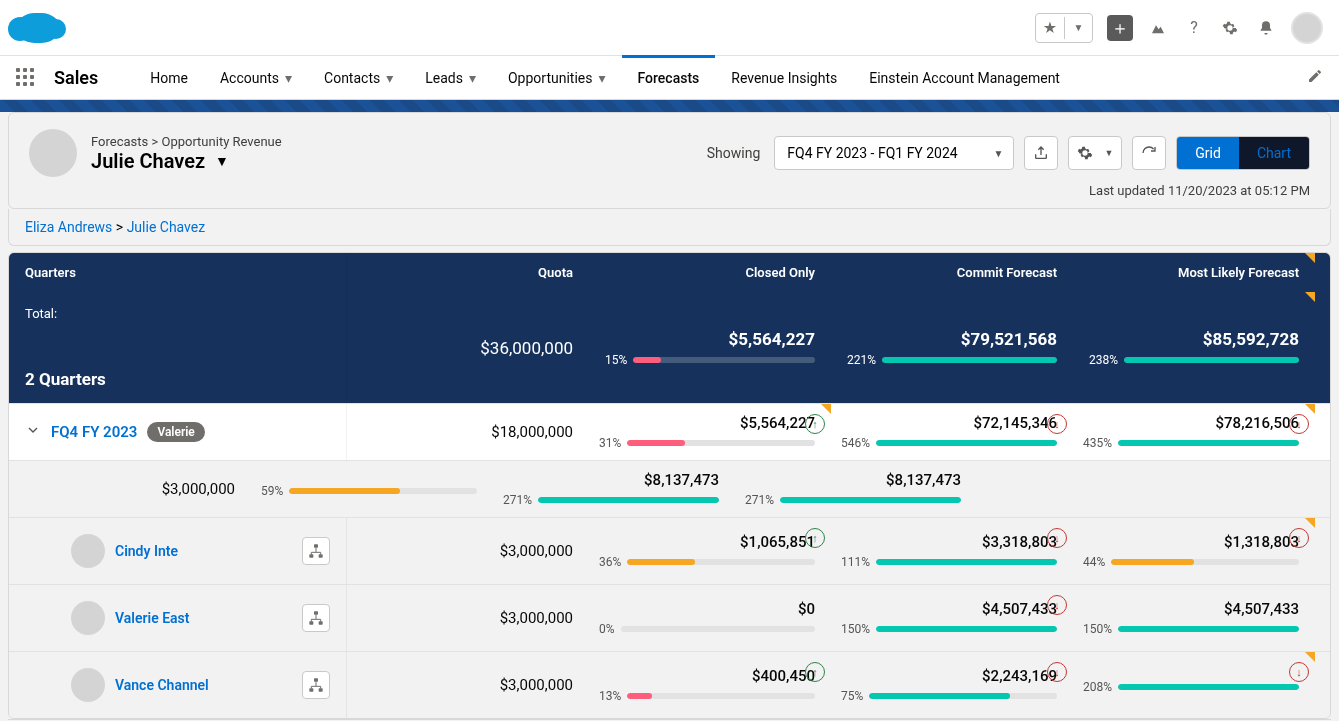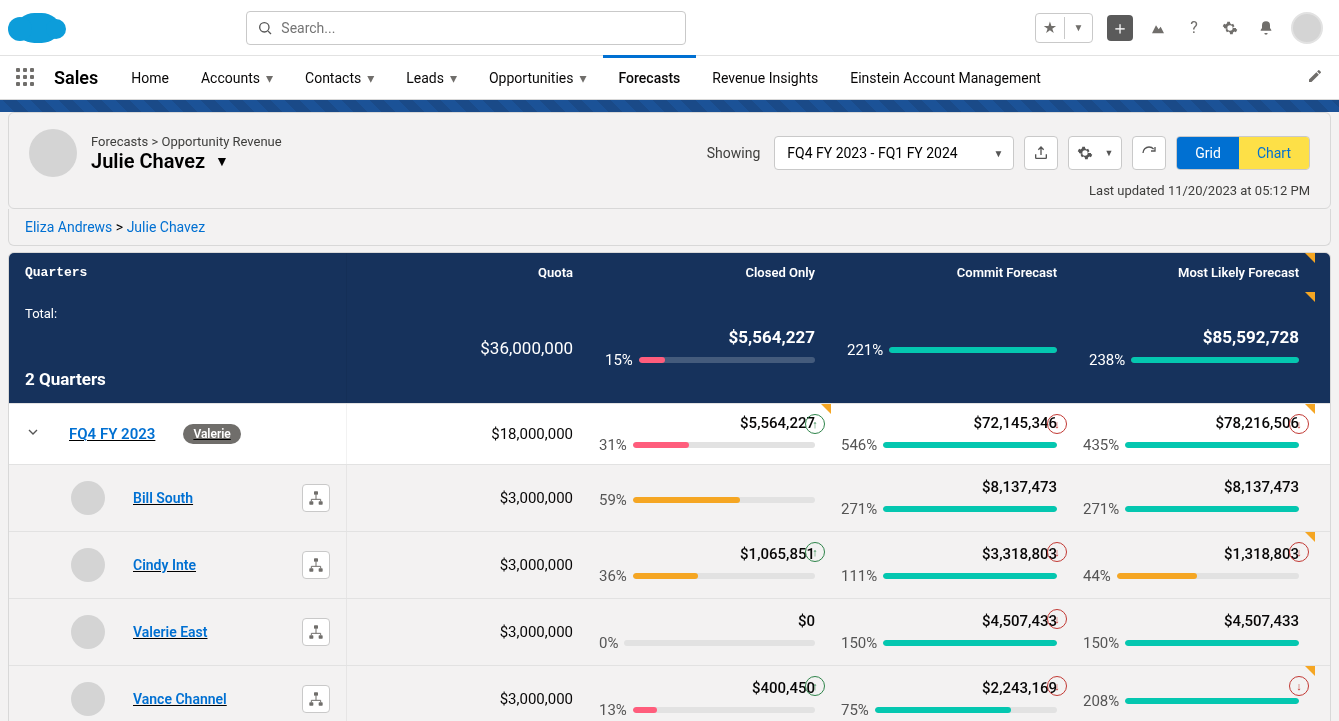--- a/index.html
+++ b/index.html
@@ -19,21 +19,21 @@
 .hdr-icon { width:22px; height:22px; display:flex; align-items:center; justify-content:center; color:#706e6b; cursor:pointer; }
 .star-box { border:1px solid #c9c9c9; border-radius:4px; display:flex; align-items:center; height:30px; }
 .star-box .hdr-icon { width:28px; }
 .plus-box { width:26px; height:26px; background:#5a5a5a; border-radius:4px; color:#fff; display:flex; align-items:center; justify-content:center; font-size:18px; }
 .avatar-sm { width:32px; height:32px; border-radius:50%; background:#d4d4d4; border:2px solid #e2e2e2; }
 
 
 .nav-bar { height: 44px; background:#fff; display:flex; align-items:center; padding:0 16px; border-bottom:1px solid #d8d8d8; box-shadow: 0 2px 2px rgba(0,0,0,0.05); }
 .waffle { width:20px; height:20px; display:grid; grid-template-columns:repeat(3,4px); grid-template-rows:repeat(3,4px); gap:3px; margin-right:18px; cursor:pointer;}
 .waffle span { background:#706e6b; border-radius:1px; }
-.app-name { font-size:18px; font-weight:600; margin-right:17px; }
+.app-name { font-size:18px; font-weight:600; margin-right:36px; }
 .nav-tabs { display:flex; height:100%; }
 .nav-tab { display:flex; align-items:center; padding:0 16px; font-size:14px; color:#080707; cursor:pointer; height:100%; position:relative; }
 .nav-tab.active { border-top:3px solid #0070d2; margin-top:-1px; font-weight:500; }
 .nav-tab .chev { margin-left:6px; color:#706e6b; }
 .pencil { margin-left:auto; color:#706e6b; cursor:pointer; }
 
 
 .blue-strip { height:12px; background: repeating-linear-gradient(45deg,#1b5297,#1b5297 10px,#1a4a88 10px,#1a4a88 20px); }
 
 
@@ -45,51 +45,51 @@
 .ph-right { margin-left:auto; display:flex; align-items:center; gap:10px; }
 .showing-lbl { font-size:14px; color:#3e3e3c; margin-right:4px; }
 .range-select { border:1px solid #c9c9c9; border-radius:4px; height:34px; padding:0 32px 0 12px; font-size:14px; background:#fff; position:relative; display:flex; align-items:center; cursor:pointer; min-width:240px; }
 .range-select::after { content:"▼"; position:absolute; right:10px; font-size:10px; color:#555; }
 .icon-btn { border:1px solid #c9c9c9; border-radius:4px; height:34px; min-width:34px; background:#fff; display:flex; align-items:center; justify-content:center; cursor:pointer; color:#555; padding:0 8px; }
 .icon-btn.split { padding-right:28px; position:relative; }
 .icon-btn.split::after { content:"▼"; position:absolute; right:8px; font-size:9px; }
 .toggle-gc { display:flex; border:1px solid #c9c9c9; border-radius:4px; overflow:hidden; height:34px; }
 .toggle-gc > div { padding:0 18px; display:flex; align-items:center; font-size:14px; cursor:pointer; }
 .toggle-gc .active { background:#0070d2; color:#fff; }
-.toggle-gc .inactive { background:#fde047; color:#0070d2; }
+.toggle-gc .inactive { background:#0f172a; color:#0070d2; }
 .last-updated { text-align:right; font-size:13px; color:#3e3e3c; margin-top:6px; }
 
 .crumb-bar { background:#f3f2f2; border-left:1px solid #d8d8d8; border-right:1px solid #d8d8d8; border-bottom:1px solid #d8d8d8; margin:0 8px; padding:10px 16px; font-size:14px; border-radius:0 0 6px 6px; }
 .crumb-bar a { color:#0070d2; text-decoration:none; }
 
 
 .grid-wrap { margin:6px 8px 0; border:1px solid #d8d8d8; border-radius:6px; overflow:hidden; position:relative; }
 .grid-header { display:flex; background:#16325c; color:#fff; }
 .cell { padding:12px 16px; }
 .col-q { width:338px; }
 .col-v { width:242px; text-align:right; position:relative; }
 .grid-header .cell { font-weight:600; font-size:13px; }
-.grid-header .col-q { text-align:left;font-family:Liberation Mono, monospace; }
+.grid-header .col-q { text-align:left; }
 
 .grid-total { display:flex; background:#16325c; color:#fff; }
 .grid-total .col-q { display:flex; flex-direction:column; justify-content:center; padding:14px 16px;gap:48px; }
 .grid-total .tot-lbl { font-size:13px; }
 .grid-total .tot-val { font-size:17px; font-weight:700; }
 .grid-total .col-v { display:flex; flex-direction:column; align-items:flex-end; justify-content:center; padding:10px 16px; }
 .big-num { font-size:17px; font-weight:700; width:100%; text-align:right; }
 .progress-row { display:flex; align-items:center; gap:6px; width:100%; margin-top:4px; }
-.pct { font-size:15px; }
+.pct { font-size:12px; }
 .bar { flex:1; height:6px; background:rgba(255,255,255,0.2); border-radius:3px; position:relative; overflow:hidden; }
 .bar-fill { position:absolute; left:0; top:0; bottom:0; border-radius:3px; }
 
 .corner-notch { position:absolute; right:0; top:0; width:0; height:0; border-left:10px solid transparent; border-top:10px solid #f5a623; }
 
 .grid-row { display:flex; background:#fff; border-top:1px solid #e2e2e2; position:relative; }
 .grid-row.sub { background:#f3f2f2; }
-.grid-row .col-q { display:flex; align-items:center; gap:28px; padding:16px;text-decoration:underline; }
+.grid-row .col-q { display:flex; align-items:center; gap:10px; padding:16px; }
 .grid-row .col-v { display:flex; flex-direction:column; align-items:flex-end; justify-content:center; padding:10px 16px 10px 10px; position:relative; }
 .grid-row .big-num { color:#080707; font-size:15px; font-weight:500;}
 .quota-cell { justify-content:center !important; }
 .quota-cell .big-num { font-weight:400; }
 
 .quarter-label { color:#0070d2; font-weight:600; font-size:15px; }
 .chev-down { cursor:pointer; color:#555; }
 .badge { background:#706e6b; color:#fff; font-size:12px; padding:3px 10px; border-radius:12px; font-weight:600; }
 .person-link { color:#0070d2; font-weight:600; font-size:14px; }
 .mini-avatar { width:34px; height:34px; border-radius:50%; background:#d4d4d4; }
@@ -105,27 +105,20 @@
 .hscroll { height:12px; background:#f3f2f2; border-top:1px solid #d8d8d8; margin:0 8px; border-radius:0 0 6px 6px; position:relative; }
 .hscroll-thumb { position:absolute; left:10px; top:2px; height:8px; width:940px; background:#c0c0c0; border-radius:4px; }
 
 svg { width:16px; height:16px; }
 </style>
 </head>
 <body>
 
 <div class="global-header">
   <div class="logo-cloud"></div>
-  <div class="search-wrap">
-    <svg viewBox="0 0 24 24" fill="none" stroke="currentColor" stroke-width="2">
-        <circle cx="11" cy="11" r="7"></circle>
-        <line x1="21" y1="21" x2="16.65" y2="16.65"></line>
-      </svg>
-    <input class="search-input" placeholder="Search..." style="">
-  </div>
   <div class="hdr-actions">
     <div class="star-box">
       <div class="hdr-icon">★</div>
       <div class="hdr-icon" style="font-size:10px;border-left:1px solid #c9c9c9;">▼</div>
     </div>
     <div class="plus-box">＋</div>
     <div class="hdr-icon">
       <svg viewBox="0 0 24 24" fill="currentColor">
           <path d="M3 20 L9 8 L13 14 L16 10 L21 20 Z"></path>
         </svg>
@@ -265,20 +258,21 @@
     <div class="big-num">$5,564,227</div>
     <div class="progress-row">
       <span class="pct">15%</span>
       <div class="bar">
             <div class="bar-fill" style="width:15%;background:#ff5d7c;"></div>
           </div>
     </div>
 
   </div>
     <div class="cell col-v" id="tot-commit">
+    <div class="big-num">$79,521,568</div>
     <div class="progress-row">
       <span class="pct">221%</span>
       <div class="bar">
             <div class="bar-fill" style="width:100%;background:#04c7b0;"></div>
           </div>
     </div>
 
   </div>
     <div class="cell col-v" id="tot-mostlikely" style="position:relative;">
         <div class="corner-notch"></div>
@@ -335,32 +329,20 @@
       <div class="bar">
             <div class="bar-fill" style="width:100%;background:#04c7b0;"></div>
           </div>
     </div>
     <div class="trend-ico trend-dn">↓</div>
   </div>
   </div>
 
   <div id="people-rows">
       <div class="grid-row sub">
-    <div class="cell col-q" style="padding-left:62px;">
-      <div class="mini-avatar"></div>
-      <span class="person-link">Bill South</span>
-      <div class="org-btn">
-        <svg viewBox="0 0 24 24" fill="currentColor">
-              <rect x="9" y="2" width="6" height="5" rx="1"></rect>
-              <rect x="2" y="17" width="6" height="5" rx="1"></rect>
-              <rect x="16" y="17" width="6" height="5" rx="1"></rect>
-              <path d="M12 7v5M5 17v-3h14v3M12 12v2" stroke="currentColor" stroke-width="1.5" fill="none"></path>
-            </svg>
-      </div>
-    </div>
     <div class="cell col-v quota-cell">
           <div class="big-num">$3,000,000</div>
         </div>
     <div class="cell col-v" id="p0-closed">
     <div class="progress-row">
       <span class="pct">59%</span>
       <div class="bar">
               <div class="bar-fill" style="width:59%;background:#f5a623;"></div>
             </div>
     </div>

